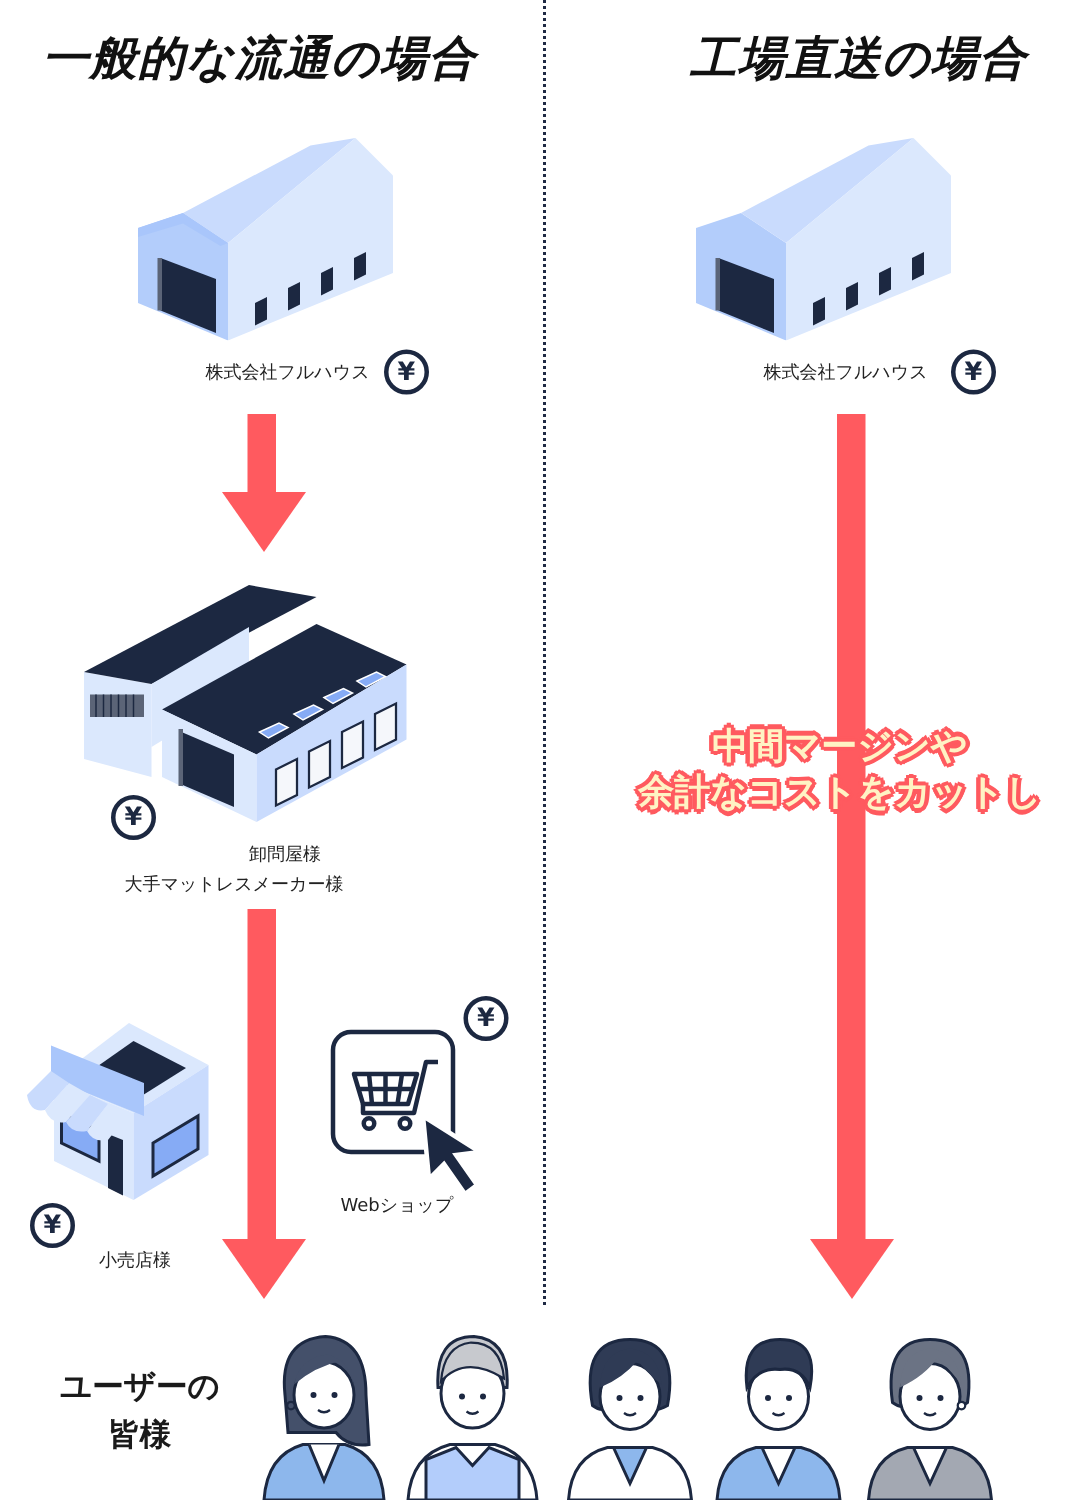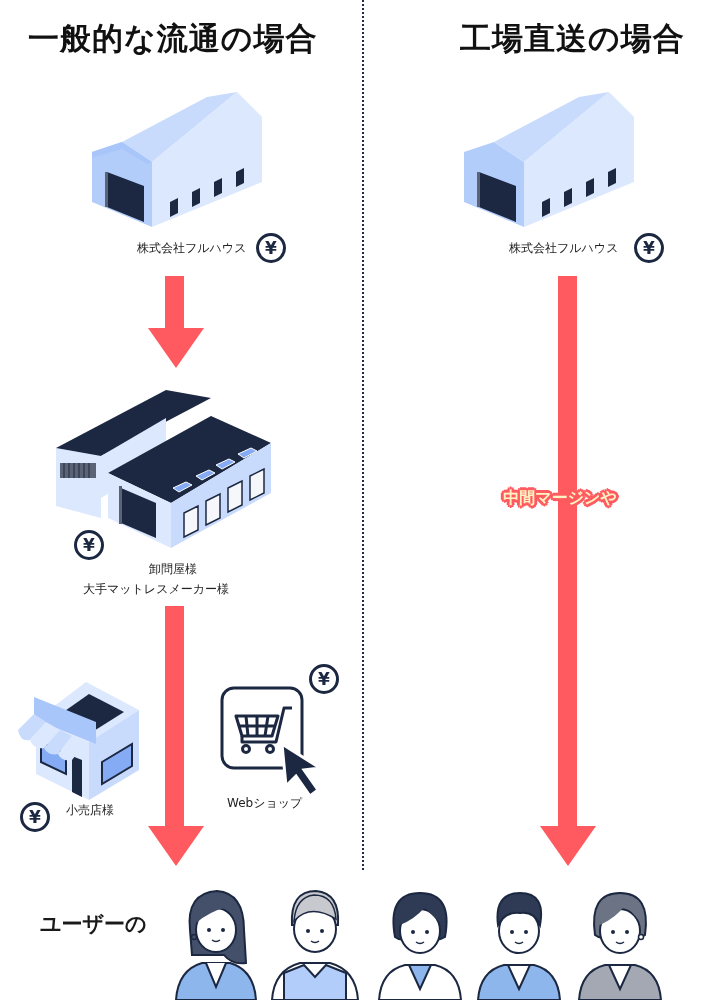--- a/index.html
+++ b/index.html
@@ -1,27 +1,27 @@
 <!DOCTYPE html>
 <html><head>
 <meta charset="utf-8">
 <style>
   html, body { margin: 0; padding: 0; background: #ffffff; }
   body { width: 725px; height: 1000px; position: relative; overflow: hidden;
          font-family: "DejaVu Sans", sans-serif; color: #1a1a1a; }
   .abs { position: absolute; }
-  .title { font-size: 31px; font-weight: bold; color: #111; letter-spacing: 1px; white-space: nowrap; }
+  .title { font-size: 31px; font-weight: bold; color: #111; letter-spacing: 1px; white-space: nowrap; font-style: italic; }
   .label { font-size: 12px; color: #222; white-space: nowrap; }
   .divider { left: 362px; top: 0; width: 0; height: 870px;
              border-left: 2px dotted #1f2a44; }
   .yen { width: 30px; height: 30px; border: 3px solid #1c2841; border-radius: 50%;
          box-sizing: border-box; display: flex; align-items: center; justify-content: center;
          font-weight: bold; font-size: 17px; color: #1c2841; background: #fff; }
   .callout { left: 400px; top: 482px; width: 320px; text-align: center;
-             font-size: 16px; font-weight: bold; line-height: 31px; color: #fff3c4;
+             font-size: 24px; font-weight: bold; line-height: 31px; color: #fff3c4;
              text-shadow: -2px -2px 0 #ff5a5f, 2px -2px 0 #ff5a5f, -2px 2px 0 #ff5a5f, 2px 2px 0 #ff5a5f,
                           0 -2px 0 #ff5a5f, 0 2px 0 #ff5a5f, -2px 0 0 #ff5a5f, 2px 0 0 #ff5a5f,
                           -3px 0 0 #ff5a5f, 3px 0 0 #ff5a5f, 0 3px 0 #ff5a5f, 0 -3px 0 #ff5a5f; }
   .users-label { left: 40px; top: 908px; font-size: 21px; font-weight: bold; text-align: center; line-height: 32px; }
 </style>
 </head>
 <body>
 
 <div class="abs title" style="left:28px; top:18px;">一般的な流通の場合</div>
 <div class="abs title" style="left:460px; top:18px;">工場直送の場合</div>
@@ -71,21 +71,21 @@
   <polygon points="160,77 173,71 179,74 166,81" fill="#86abf5" stroke="#fff" stroke-width="1"></polygon>
   <polygon points="182,66 195,60 201,63 188,70" fill="#86abf5" stroke="#fff" stroke-width="1"></polygon>
   <g fill="#f5f7fb" stroke="#1c2841" stroke-width="1.5">
     <polygon points="128,125 142,118 142,142 128,149"></polygon>
     <polygon points="150,113 164,106 164,130 150,137"></polygon>
     <polygon points="172,100 186,93 186,117 172,124"></polygon>
     <polygon points="194,88 208,81 208,105 194,112"></polygon>
   </g>
 </svg>
 <div class="abs yen" style="left:74px; top:530px;">¥</div>
-<div class="abs label" style="left:149px; top:561px;">卸問屋様</div>
+<div class="abs label" style="left:166px; top:561px;">卸問屋様</div>
 <div class="abs label" style="left:83px; top:581px;">大手マットレスメーカー様</div>
 
 <svg class="abs" style="left:148px; top:606px;" width="56" height="260" viewBox="0 0 56 260">
   <rect x="17" y="0" width="19" height="220" fill="#ff5a5f"></rect>
   <polygon points="0,220 56,220 28,260" fill="#ff5a5f"></polygon>
 </svg>
 
 <svg class="abs" style="left:14px; top:682px;" width="128" height="118" viewBox="0 0 128 118">
   <polygon points="22,38 72,0 125,28 75,60" fill="#dbe8fd"></polygon>
   <polygon points="38,38 75,12 110,30 75,52" fill="#1c2841"></polygon>
@@ -96,21 +96,21 @@
   <polygon points="88,80 118,62 118,84 88,102" fill="#86abf5" stroke="#1c2841" stroke-width="2"></polygon>
   <polygon points="20,15 82,40 82,62 20,37" fill="#a9c6fb"></polygon>
   <g fill="#c9dbfd">
     <path d="M4,48 L20,32 L32,40 L16,58 Q6,60 4,48 Z"></path>
     <path d="M16,58 L32,40 L46,48 L30,66 Q20,68 16,58 Z" fill="#dbe8fd"></path>
     <path d="M30,66 L46,48 L58,54 L44,72 Q34,74 30,66 Z"></path>
     <path d="M44,72 L58,54 L72,60 L58,78 Q48,80 44,72 Z" fill="#dbe8fd"></path>
   </g>
 </svg>
 <div class="abs yen" style="left:20px; top:802px;">¥</div>
-<div class="abs label" style="left:66px; top:802px;">小売店様</div>
+<div class="abs label" style="left:66px; top:832px;">小売店様</div>
 
 <div class="abs yen" style="left:309px; top:664px;">¥</div>
 <svg class="abs" style="left:220px; top:686px;" width="106" height="112" viewBox="0 0 106 112">
   <rect x="2" y="2" width="80" height="80" rx="12" fill="#fff" stroke="#1c2841" stroke-width="3"></rect>
   <g fill="none" stroke="#1c2841" stroke-width="3" stroke-linejoin="round">
     <path d="M16,30 L58,30 L52,50 L22,50 Z"></path>
     <line x1="26" y1="30" x2="28" y2="50"></line>
       <line x1="37" y1="30" x2="37" y2="50"></line>
     <line x1="48" y1="30" x2="45" y2="50"></line>
       <line x1="19" y1="40" x2="55" y2="40"></line>
@@ -136,24 +136,26 @@
 <div class="abs label" style="left:509px; top:240px;">株式会社フルハウス</div>
 <div class="abs yen" style="left:634px; top:233px;">¥</div>
 
 <svg class="abs" style="left:540px; top:276px;" width="56" height="590" viewBox="0 0 56 590">
   <rect x="18" y="0" width="19" height="550" fill="#ff5a5f"></rect>
   <polygon points="0,550 56,550 28,590" fill="#ff5a5f"></polygon>
 </svg>
 
 <div class="abs callout">
   <div>中間マージンや</div>
+  <div>余計なコストをカットし</div>
 </div>
 
 <div class="abs users-label">
   <div>ユーザーの</div>
+  <div>皆様</div>
 </div>
 
 <svg class="abs" style="left:172px; top:885px;" width="90" height="115" viewBox="0 0 90 115">
   <path d="M18,45 Q14,8 45,6 Q72,8 72,45 L74,78 Q60,80 52,70 L20,70 Z" fill="#44506a" stroke="#1c2841" stroke-width="2"></path>
   <ellipse cx="44" cy="45" rx="20" ry="22" fill="#fff" stroke="#1c2841" stroke-width="2"></ellipse>
   <path d="M24,38 Q38,26 56,22 Q62,30 64,40 Q62,22 46,18 Q28,20 24,38 Z" fill="#44506a"></path>
   <circle cx="37" cy="45" r="2" fill="#1c2841"></circle>
     <circle cx="51" cy="45" r="2" fill="#1c2841"></circle>
   <path d="M40,55 Q44,58 48,55" fill="none" stroke="#1c2841" stroke-width="1.5"></path>
   <circle cx="22" cy="52" r="2.5" fill="none" stroke="#1c2841" stroke-width="1.5"></circle>

